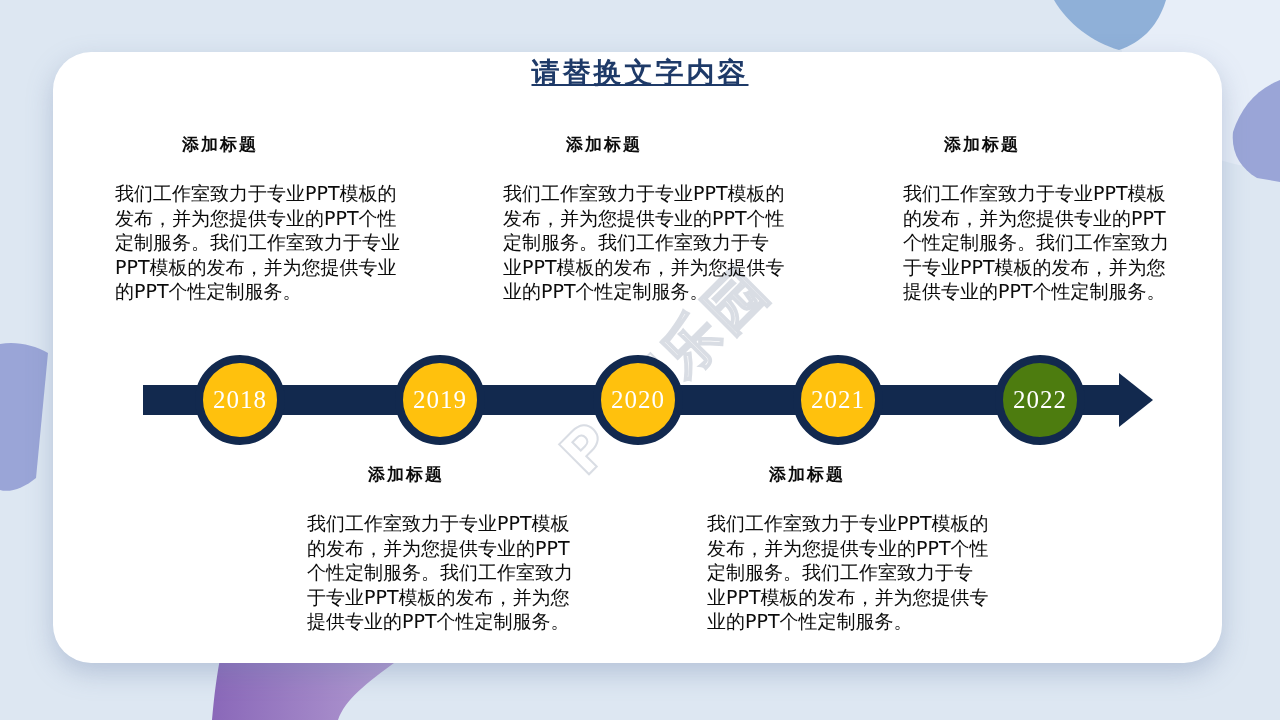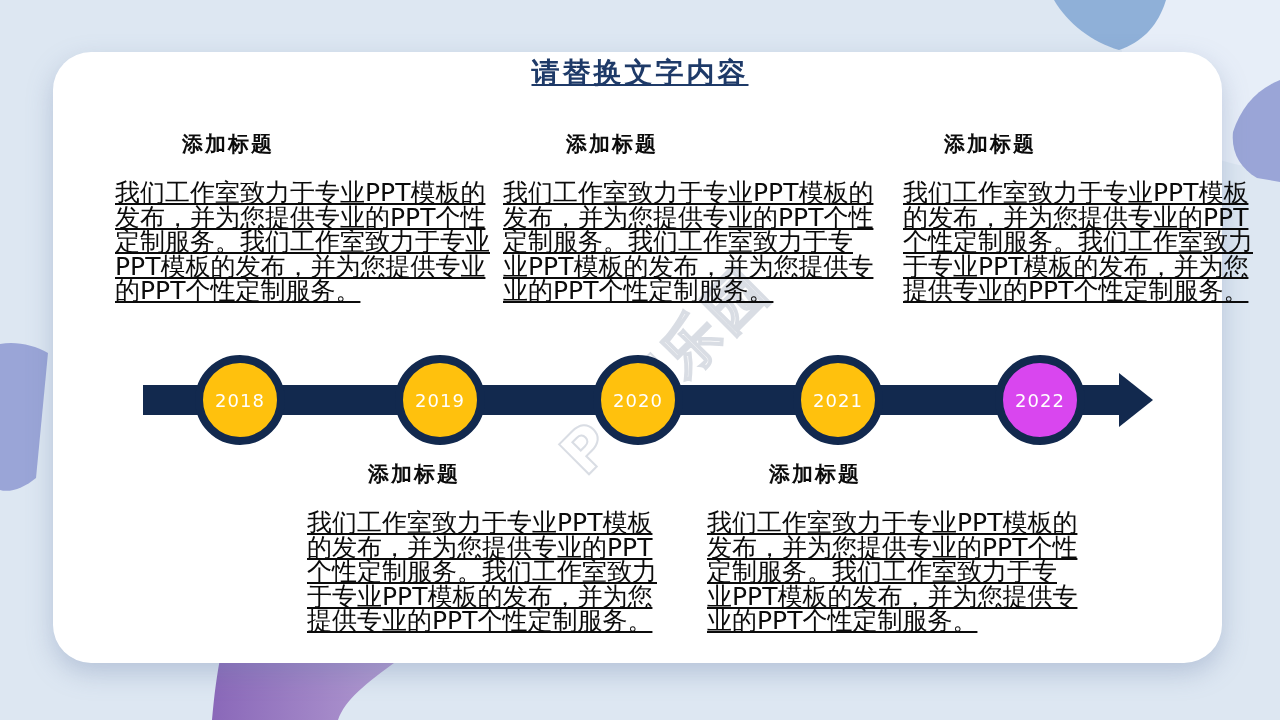--- a/index.html
+++ b/index.html
@@ -45,27 +45,26 @@
   }
   .content{position:absolute;left:0;top:0;width:1280px;height:720px;z-index:3;}
 
   .page-title{
     position:absolute;left:0;top:54px;width:1280px;text-align:center;
     font-size:28px;font-weight:600;letter-spacing:3px;color:var(--title_navy);text-decoration:underline;
   }
 
   .sec{position:absolute;}
   .sec-title{
-    font-size:21px;font-weight:bold;color:var(--text);letter-spacing:2px;
+    font-size:17px;font-weight:bold;color:var(--text);letter-spacing:2px;
     line-height:28px;
-    font-family:Liberation Serif, serif;
   }
   .sec-body{
-    margin-top:23px;font-size:25px;line-height:24.5px;color:var(--text);
-    white-space:pre;letter-spacing:0;text-decoration:underline;
+    margin-top:23px;font-size:19px;line-height:24.5px;color:var(--text);
+    white-space:pre;letter-spacing:0;
   }
   .s1{left:115px;top:130px;width:300px;}
   .s1 .sec-title{margin-left:67px;}
   .s2{left:503px;top:130px;width:300px;}
   .s2 .sec-title{margin-left:63px;}
   .s3{left:903px;top:130px;width:280px;}
   .s3 .sec-title{margin-left:41px;}
   .b1{left:307px;top:460px;width:300px;}
   .b1 .sec-title{margin-left:61px;}
   .b2{left:707px;top:460px;width:300px;}
@@ -79,21 +78,21 @@
     position:absolute;left:1119px;top:373px;width:0;height:0;
     border-top:27px solid transparent;border-bottom:27px solid transparent;
     border-left:34px solid var(--navy);
   }
   .milestone{
     position:absolute;top:355px;width:74px;height:74px;border-radius:50%;
     border:8px solid var(--navy);background:var(--yellow);
     display:flex;align-items:center;justify-content:center;
   }
   .milestone .year{
-    font-size:18px;color:#fff;letter-spacing:1px;font-weight:400;
+    font-size:25px;color:#fff;letter-spacing:1px;font-weight:400;font-family:Liberation Serif, serif;
   }
   .m1{left:195px;} .m2{left:395px;justify-content:center;} .m3{left:593px;} .m4{left:793px;text-align:right;} .m5{left:995px;}
 </style>
 </head>
 <body>
 
 <div class="slide">
 
   <svg class="bg-svg" width="1280" height="720" viewBox="0 0 1280 720">
     <defs>
@@ -150,21 +149,21 @@
     </div>
     <div class="milestone m2" style="background: rgb(255, 193, 13);">
       <span class="year">2019</span>
     </div>
     <div class="milestone m3" style="background: rgb(255, 193, 13);">
       <span class="year">2020</span>
     </div>
     <div class="milestone m4" style="background: rgb(255, 193, 13);">
       <span class="year">2021</span>
     </div>
-    <div class="milestone m5" style="background: #d946ef;">
+    <div class="milestone m5" style="background: #4d7c0f;">
       <span class="year">2022</span>
     </div>
 
     <div class="sec b1">
       <div class="sec-title">添加标题</div>
       <div class="sec-body">我们工作室致力于专业PPT模板
 的发布，并为您提供专业的PPT
 个性定制服务。我们工作室致力
 于专业PPT模板的发布，并为您
 提供专业的PPT个性定制服务。</div>

